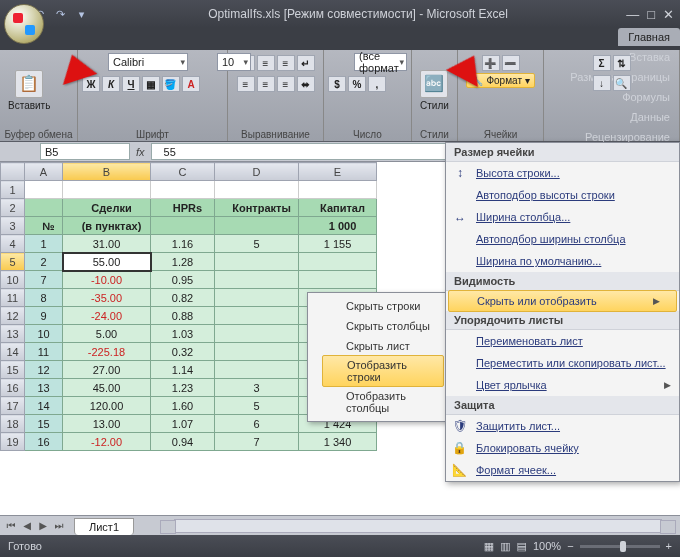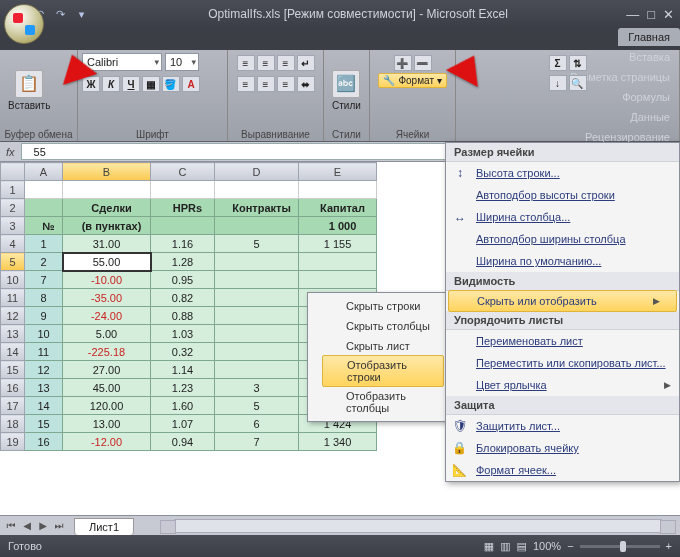--- a/index.html
+++ b/index.html
@@ -25,21 +25,21 @@
 .tab.active { background: #a9adb6; color: #222; }
 .tabs .mdi { margin-left: auto; margin-right: 6px; display:flex; gap:6px; color:#cfd2d9; font-size:12px; padding-bottom:2px;}
 
 
 .ribbon { height: 92px; background: linear-gradient(#b5b8c0,#9ca0a9); display: flex; border-bottom: 1px solid #5a5d66; }
 .rgrp { border-right: 1px solid #888; display: flex; flex-direction: column; justify-content: flex-end; padding: 3px 4px 1px; }
 .rgrp-body { flex: 1; display: flex; align-items: center; gap: 3px; }
 .rgrp-label { text-align: center; font-size: 10px; color: #444; padding-top: 2px; }
 .big-btn { display: flex; flex-direction: column; align-items: center; gap: 2px; padding: 2px 4px; font-size: 10px; }
 .icon-box { width: 28px; height: 28px; background: #e2e4ea; border: 1px solid #aaa; border-radius: 2px; display:flex; align-items:center; justify-content:center; font-size:16px; }
-.combo { height: 18px; background: #fff; border: 1px solid #8f96a5; font-size: 11px; padding: 0 14px 0 4px; display: flex; align-items: center; position: relative; }
+.combo { height: 18px; background: #fff; border: 1px solid #8f96a5; font-size: 11px; padding: 0 14px 0 4px; display: flex; align-items: center; position: relative; margin-left: 26px; }
 .combo::after { content:"▾"; position:absolute; right:2px; font-size:9px; color:#555;}
 .mini-row { display:flex; gap:2px; margin-top:2px;}
 .mini { width:18px; height:16px; background:#dfe2e9; border:1px solid #a0a6b2; display:flex; align-items:center; justify-content:center; font-size:10px; font-weight:bold; }
 
 
 .arrow { position:absolute; width:0; height:0; z-index:50; }
 .arrow.a1 { left:58px; top:54px; border-left:18px solid transparent; border-right:18px solid transparent; border-bottom:26px solid #d11; filter: drop-shadow(1px 1px 1px rgba(0,0,0,.4)); transform: rotate(-18deg);}
 .arrow.a2 { left:450px; top:54px; border-left:18px solid transparent; border-right:18px solid transparent; border-bottom:26px solid #d11; filter: drop-shadow(1px 1px 1px rgba(0,0,0,.4)); transform: rotate(28deg);}
 
 
@@ -177,20 +177,31 @@
         </div>
       <div class="mini-row">
           <div class="mini">≡</div>
           <div class="mini">≡</div>
           <div class="mini">≡</div>
           <div class="mini">⬌</div>
         </div>
     </div>
     <div class="rgrp-label">Выравнивание</div>
   </div>
+  <div class="rgrp" style="width:88px">
+    <div class="rgrp-body" style="flex-direction:column;align-items:stretch">
+      <div class="combo">(все формат</div>
+      <div class="mini-row">
+          <div class="mini">$</div>
+          <div class="mini">%</div>
+          <div class="mini">,</div>
+        </div>
+    </div>
+    <div class="rgrp-label">Число</div>
+  </div>
   <div class="rgrp" style="width:46px">
     <div class="rgrp-body">
         <div class="big-btn">
           <div class="icon-box">🔤</div>
           <span>Стили</span>
         </div>
       </div>
     <div class="rgrp-label">Стили</div>
   </div>
   <div class="rgrp" style="width:86px">
@@ -219,20 +230,21 @@
         </div>
     </div>
     <div class="rgrp-label">&nbsp;</div>
   </div>
 </div>
 
 <div class="arrow a1"></div>
 <div class="arrow a2"></div>
 
 <div class="fbar">
+  <div class="name-box">B5</div>
   <span class="fx">fx</span>
   <div class="formula">55</div>
 </div>
 
 <div class="sheet-wrap">
 <table class="sheet">
   <tbody>
         <tr class="colhdr">
     <th class="corner"></th>
     <th class="cw-a">A</th>

